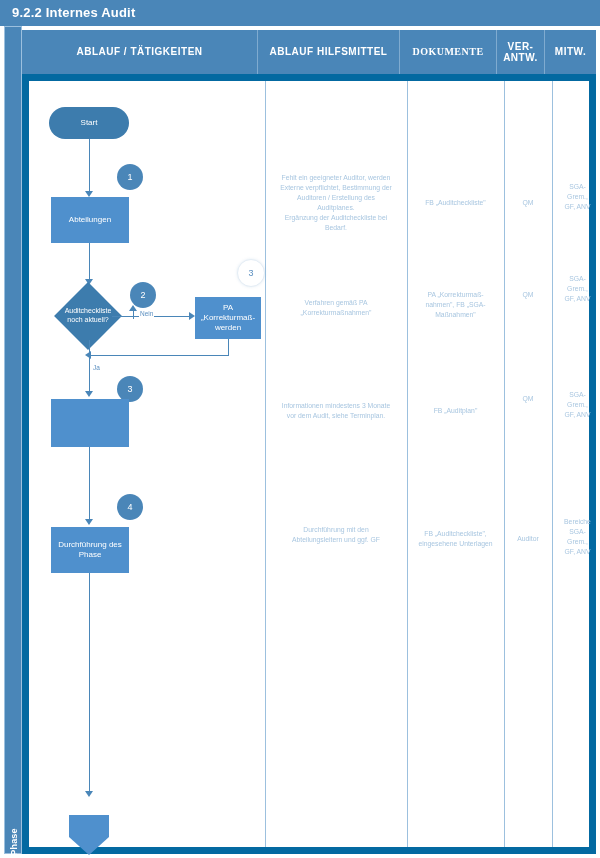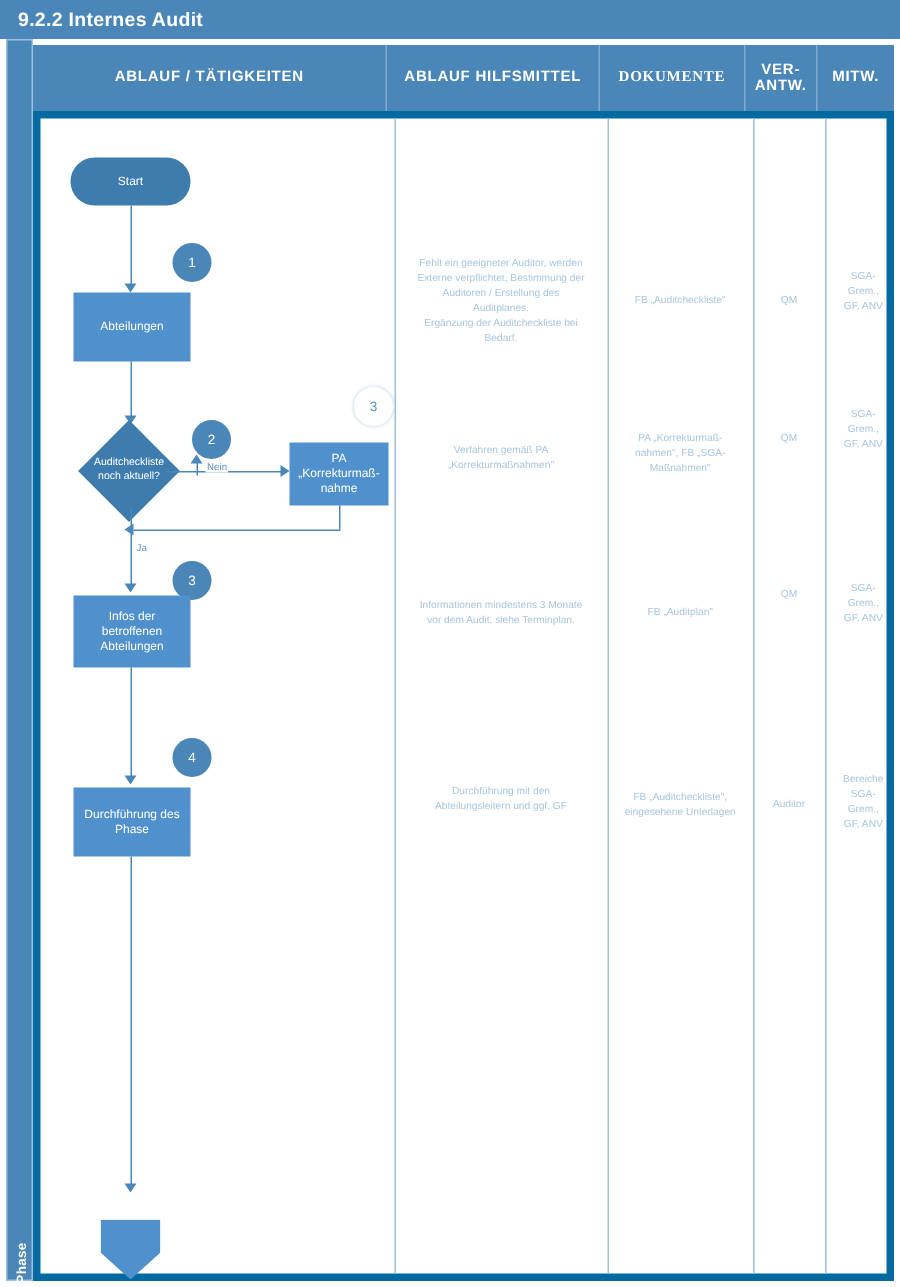--- a/index.html
+++ b/index.html
@@ -91,21 +91,21 @@
     padding: 0 2px;
   }
   .hcell:last-child { border-right: none; text-align: center; }
 
   
   .body-area {
     position: absolute;
     left: 22px; top: 74px;
     width: 574px; height: 780px;
     background: #ffffff;
-    border: 5px solid #0369a1;
+    border: 7px solid #0369a1;
     box-sizing: border-box;
   }
   .vline {
     position: absolute;
     top: 0;
     width: 1px;
     height: 100%;
     background: #9cc0de;
   }
 
@@ -304,39 +304,34 @@
       <div class="edge-label" style="left:110px; top:229px;">Nein</div>
 
       <div class="conn conn-v" style="left:104px; top:228px; height:10px;"></div>
       <div class="arrowhead-up" style="left:100px; top:224px;"></div>
 
       <div class="badge-ghost" style="left:208px; top:178px;">3</div>
 
       <div class="node-proc" style="left:166px; top:216px; width:66px; height:42px;"></div>
       <div class="shape-text" style="left:166px; top:216px; width:66px; height:42px; flex-direction:column;">
         <span>PA „Korrekturmaß-</span>
-        <span>nahme</span>
+        <span>werden</span>
       </div>
 
       <div class="conn conn-v" style="left:199px; top:258px; height:16px;"></div>
       <div class="conn conn-h" style="left:62px; top:274px; width:138px;"></div>
       <div class="arrowhead-left" style="left:56px; top:270px;"></div>
 
       <div class="conn conn-v" style="left:60px; top:259px; height:55px;"></div>
       <div class="arrowhead-down" style="left:56px; top:310px;"></div>
       <div class="edge-label" style="left:63px; top:283px;">Ja</div>
 
       <div class="badge" style="left:88px; top:295px;">3</div>
 
       <div class="node-proc" style="left:22px; top:318px; width:78px; height:48px;"></div>
-      <div class="shape-text" style="left:22px; top:318px; width:78px; height:48px; flex-direction:column;">
-        <span>Infos der</span>
-        <span>betroffenen</span>
-        <span>Abteilungen</span>
-      </div>
 
       <div class="conn conn-v" style="left:60px; top:366px; height:76px;"></div>
       <div class="arrowhead-down" style="left:56px; top:438px;"></div>
 
       <div class="badge" style="left:88px; top:413px;">4</div>
 
       <div class="node-proc" style="left:22px; top:446px; width:78px; height:46px;"></div>
       <div class="shape-text" style="left:22px; top:446px; width:78px; height:46px; flex-direction:column;">
         <span>Durchführung des</span>
         <span>Phase</span>

